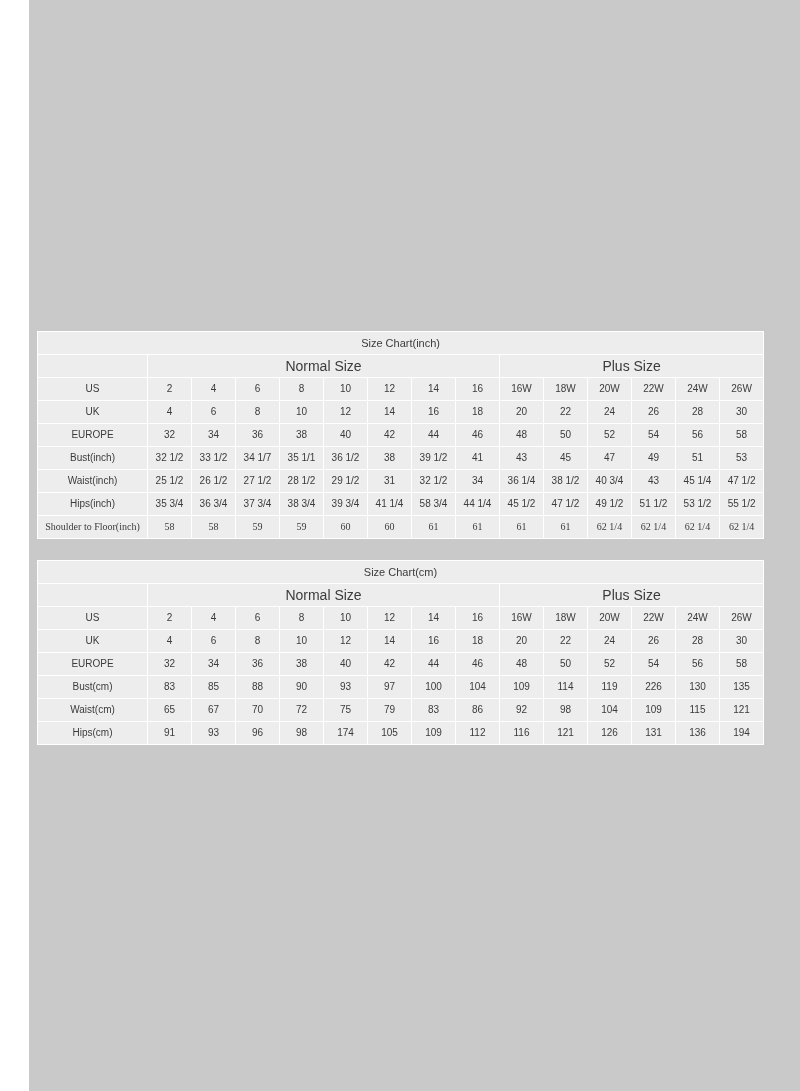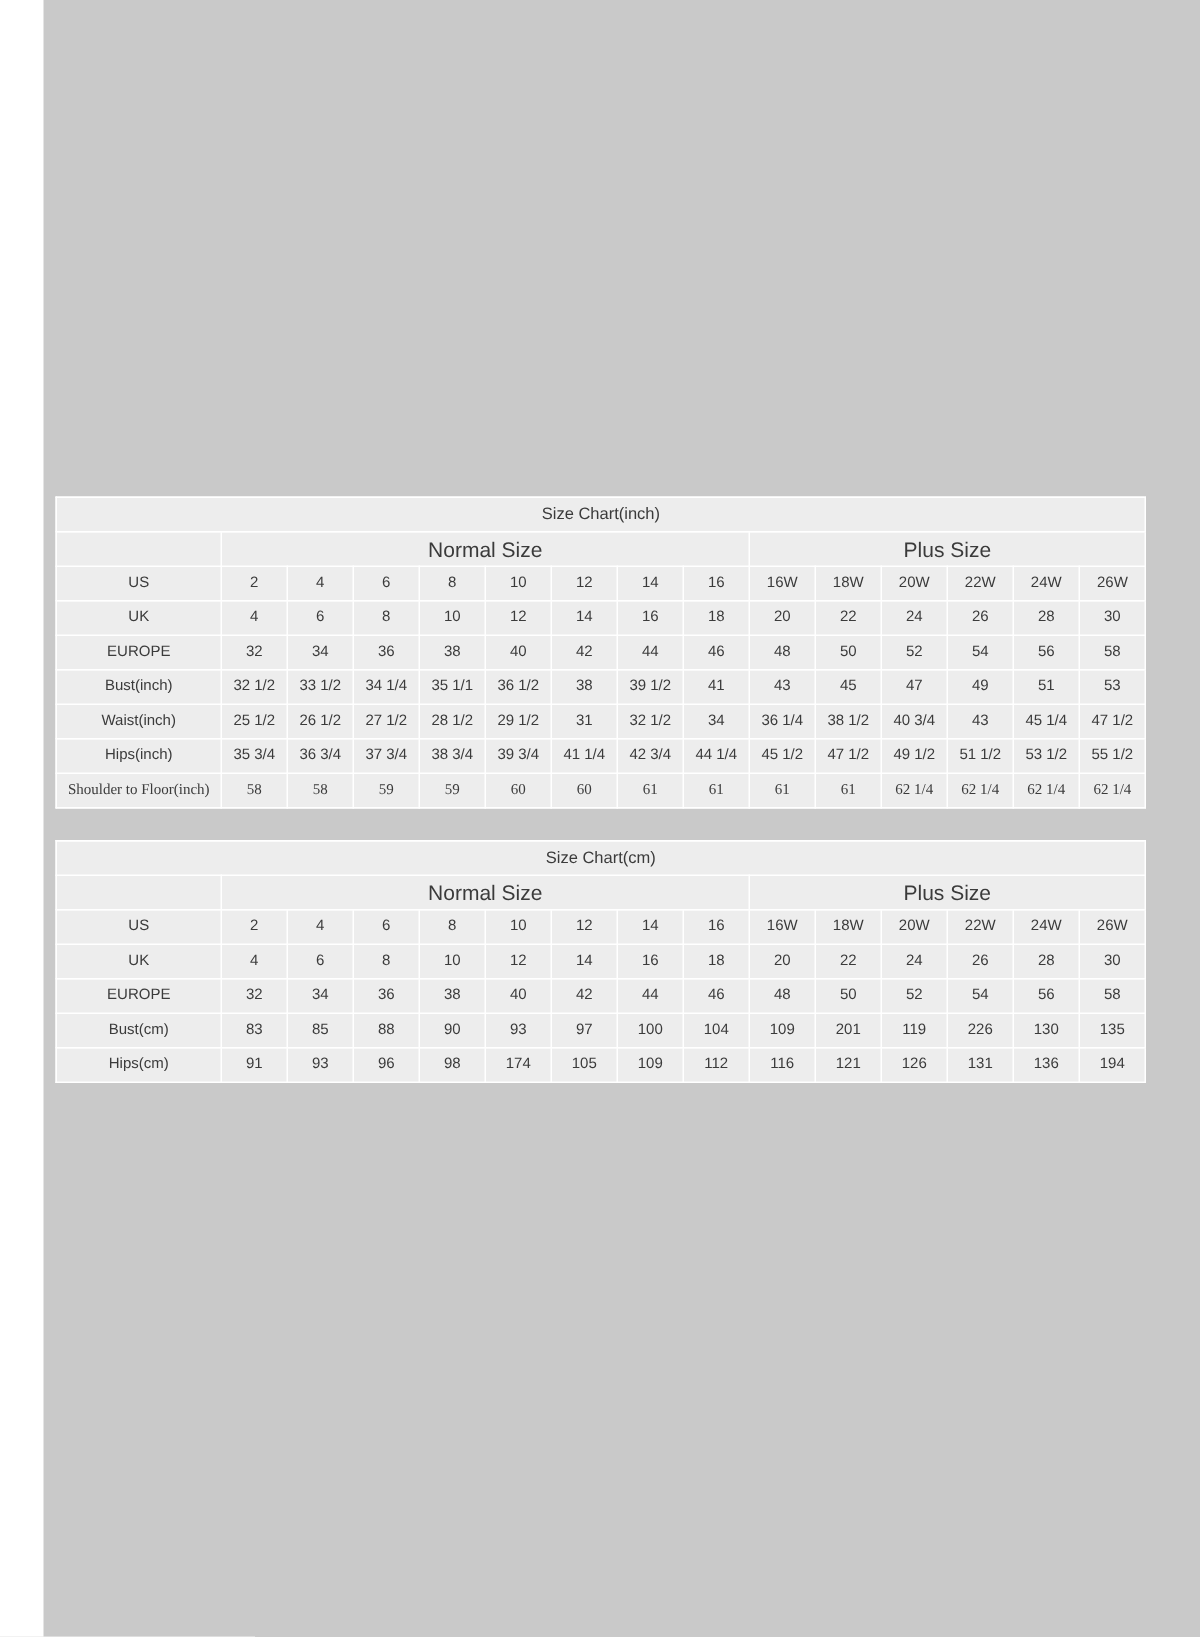--- a/index.html
+++ b/index.html
@@ -162,21 +162,21 @@
             <td class="data">50</td>
             <td class="data">52</td>
             <td class="data">54</td>
             <td class="data">56</td>
             <td class="data">58</td>
           </tr>
           <tr>
             <td class="rowhead">Bust(inch)</td>
             <td class="data">32 1/2</td>
             <td class="data">33 1/2</td>
-            <td class="data">34 1/4</td>
+            <td class="data">34 1/7</td>
             <td class="data">35 1/1</td>
             <td class="data">36 1/2</td>
             <td class="data">38</td>
             <td class="data">39 1/2</td>
             <td class="data">41</td>
             <td class="data">43</td>
             <td class="data">45</td>
             <td class="data">47</td>
             <td class="data">49</td>
             <td class="data">51</td>
@@ -200,21 +200,21 @@
             <td class="data">47 1/2</td>
           </tr>
           <tr>
             <td class="rowhead">Hips(inch)</td>
             <td class="data">35 3/4</td>
             <td class="data">36 3/4</td>
             <td class="data">37 3/4</td>
             <td class="data">38 3/4</td>
             <td class="data">39 3/4</td>
             <td class="data">41 1/4</td>
-            <td class="data">42 3/4</td>
+            <td class="data">58 3/4</td>
             <td class="data">44 1/4</td>
             <td class="data">45 1/2</td>
             <td class="data">47 1/2</td>
             <td class="data">49 1/2</td>
             <td class="data">51 1/2</td>
             <td class="data">53 1/2</td>
             <td class="data">55 1/2</td>
           </tr>
           <tr>
             <td class="rowhead tall">Shoulder to Floor(inch)</td>
@@ -319,25 +319,42 @@
             <td class="rowhead">Bust(cm)</td>
             <td class="data">83</td>
             <td class="data">85</td>
             <td class="data">88</td>
             <td class="data">90</td>
             <td class="data">93</td>
             <td class="data">97</td>
             <td class="data">100</td>
             <td class="data">104</td>
             <td class="data">109</td>
-            <td class="data">201</td>
+            <td class="data">114</td>
             <td class="data">119</td>
             <td class="data">226</td>
             <td class="data">130</td>
             <td class="data">135</td>
+          </tr>
+          <tr>
+            <td class="rowhead">Waist(cm)</td>
+            <td class="data">65</td>
+            <td class="data">67</td>
+            <td class="data">70</td>
+            <td class="data">72</td>
+            <td class="data">75</td>
+            <td class="data">79</td>
+            <td class="data">83</td>
+            <td class="data">86</td>
+            <td class="data">92</td>
+            <td class="data">98</td>
+            <td class="data">104</td>
+            <td class="data">109</td>
+            <td class="data">115</td>
+            <td class="data">121</td>
           </tr>
           <tr>
             <td class="rowhead">Hips(cm)</td>
             <td class="data">91</td>
             <td class="data">93</td>
             <td class="data">96</td>
             <td class="data">98</td>
             <td class="data">174</td>
             <td class="data">105</td>
             <td class="data">109</td>

